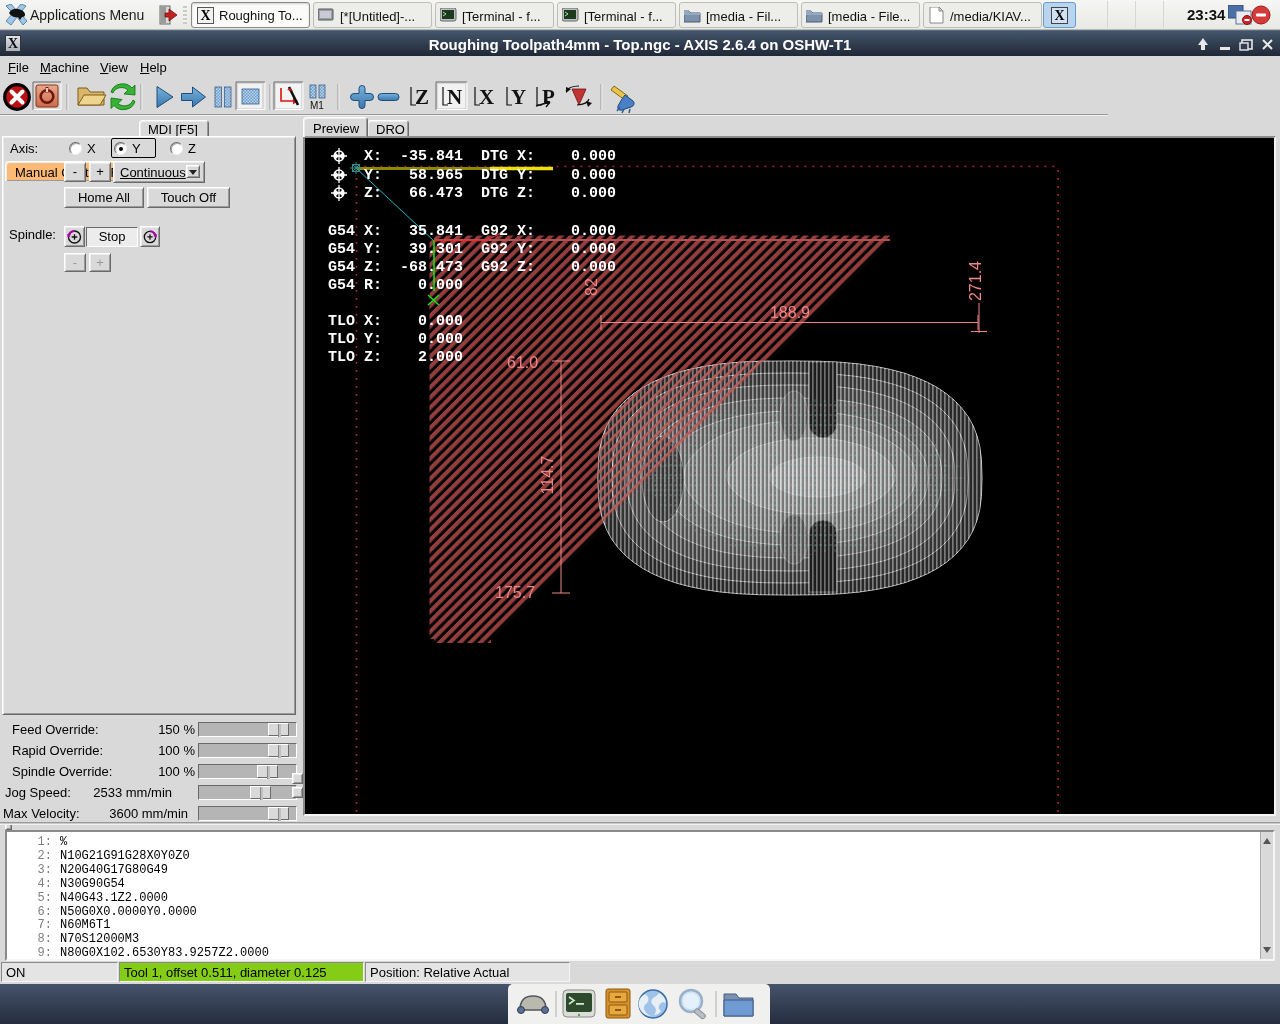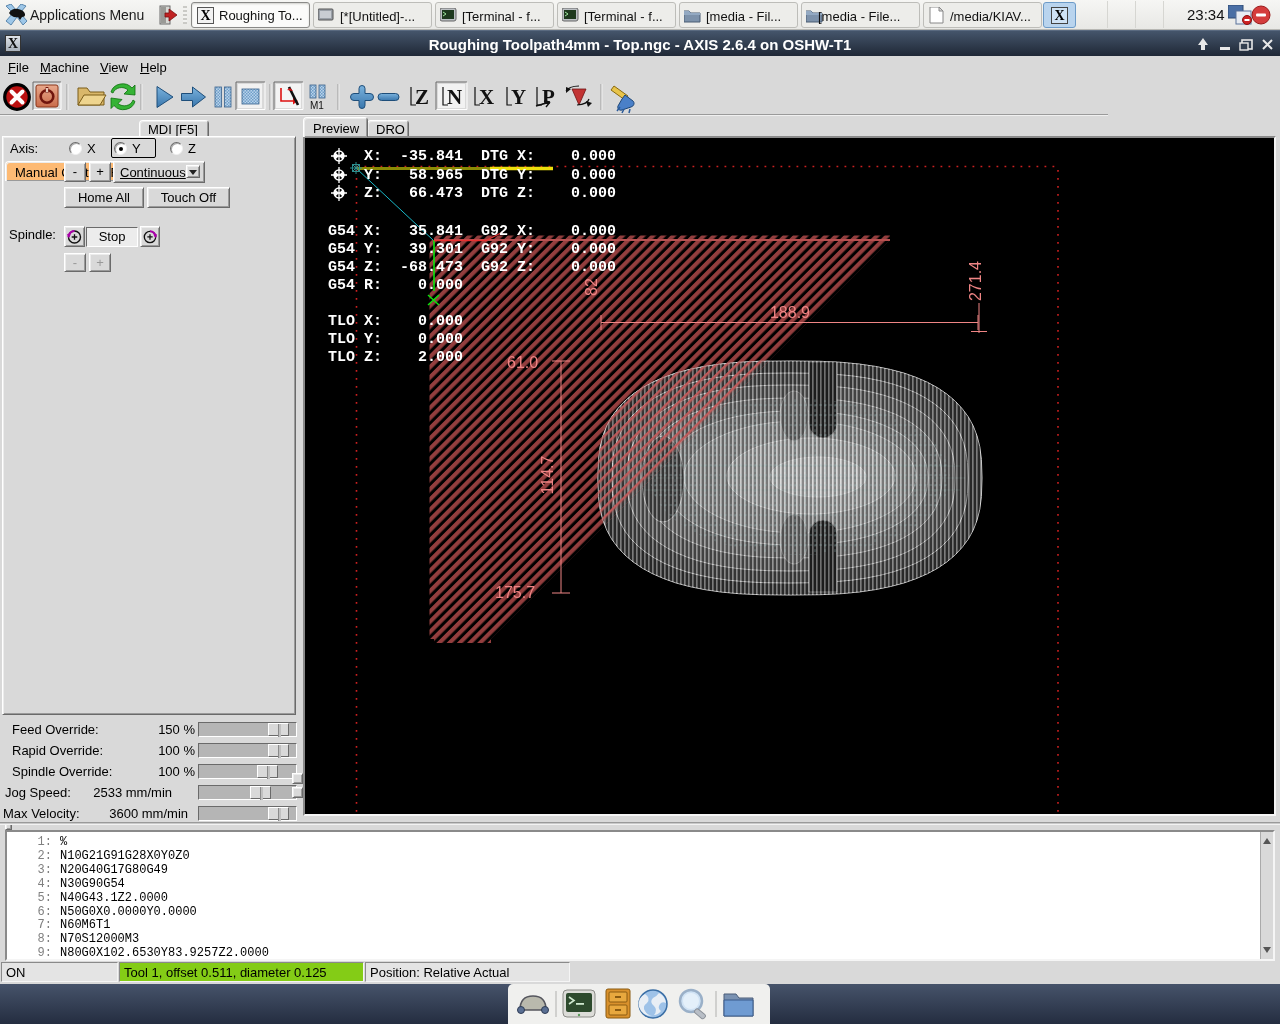--- a/index.html
+++ b/index.html
@@ -68,36 +68,36 @@
         <path d="M0 2 L0 13 L16 13 L16 4 L7 4 L5 2 Z" fill="#7d92ab" stroke="#4a5d73"></path>
         <path d="M0 6 L16 6 L16 4 L7 4 L5 2 L0 2 Z" fill="#93a9c2"></path>
       </svg>
       <span style="position:absolute;left:26px;top:6px;font-size:13px;color:#111;">[media - Fil...</span>
     </div>
   <div class="abs tskb" style="left:801px;">
       <svg width="17" height="14" viewBox="0 0 17 14" style="position:absolute;left:4px;top:6px">
         <path d="M0 2 L0 13 L16 13 L16 4 L7 4 L5 2 Z" fill="#7d92ab" stroke="#4a5d73"></path>
         <path d="M0 6 L16 6 L16 4 L7 4 L5 2 L0 2 Z" fill="#93a9c2"></path>
       </svg>
-      <span style="position:absolute;left:16px;top:6px;font-size:13px;color:#111;">[media - File...</span>
+      <span style="position:absolute;left:26px;top:6px;font-size:13px;color:#111;">[media - File...</span>
     </div>
   <div class="abs tskb" style="left:923px;">
       <svg width="15" height="17" viewBox="0 0 15 17" style="position:absolute;left:5px;top:4px">
         <path d="M1 0 L10 0 L14 4 L14 16 L1 16 Z" fill="#ffffff" stroke="#888"></path>
         <path d="M10 0 L10 4 L14 4 Z" fill="#d8d8d8" stroke="#888"></path>
       </svg>
       <span style="position:absolute;left:26px;top:6px;font-size:13px;color:#111;">/media/KIAV...</span>
     </div>
   <div class="abs" style="left:1043px;top:2px;width:33px;height:26px;background:#b9d4ee;border:1px solid #6d9bc8;border-radius:3px;">
     <span class="abs" style="left:7px;top:4px;width:17px;height:17px;background:#cfe2f4;border:1px solid #444;font-family:'Liberation Serif',serif;font-weight:bold;font-size:14px;text-align:center;line-height:16px;">X</span>
   </div>
   <div class="abs" style="left:1080px;top:1px;width:28px;height:27px;border-right:1px solid #d6d6d2;"></div>
   <div class="abs" style="left:1108px;top:1px;width:28px;height:27px;border-right:1px solid #d6d6d2;"></div>
   <div class="abs" style="left:1136px;top:1px;width:28px;height:27px;border-right:1px solid #d6d6d2;"></div>
-  <div class="abs" style="left:1187px;top:6px;font-size:15px;color:#111;">23:34</div>
+  <div class="abs" style="left:1187px;top:6px;font-size:15px;color:#111;font-weight:bold;">23:34</div>
 
   <svg class="abs" style="left:1228px;top:5px" width="24" height="20" viewBox="0 0 24 20">
     <rect x="0" y="0" width="15" height="13" fill="#4a6fa5" stroke="#2e4a73"></rect>
     <rect x="8" y="6" width="15" height="13" fill="#e8ecf2" stroke="#5a7399"></rect>
     <circle cx="19" cy="15" r="4.5" fill="#cc2222" stroke="#8a1111"></circle>
     <rect x="16.5" y="14" width="5" height="2" fill="#fff"></rect>
   </svg>
   <svg class="abs" style="left:1251px;top:5px" width="21" height="21" viewBox="0 0 21 21">
     <circle cx="10" cy="10" r="9" fill="#d43c3c" stroke="#9a1a1a"></circle>
     <rect x="5" y="8.6" width="10" height="3" rx="1" fill="#fff"></rect>

